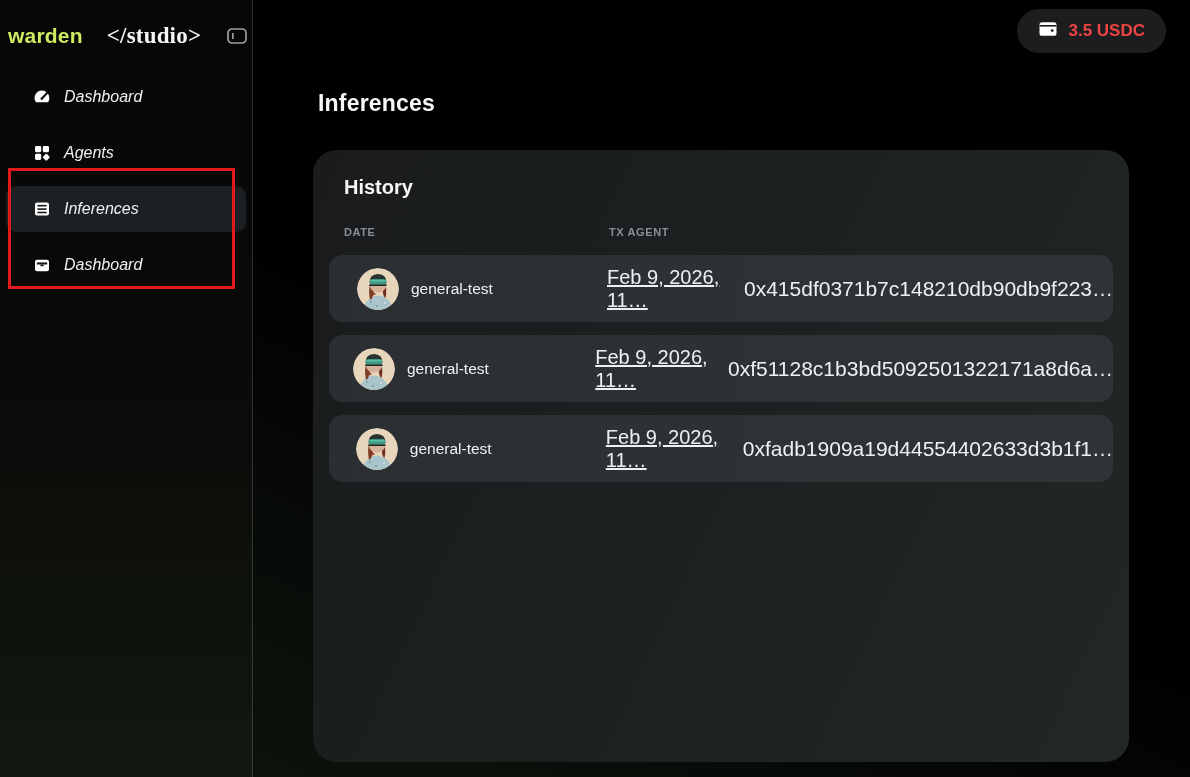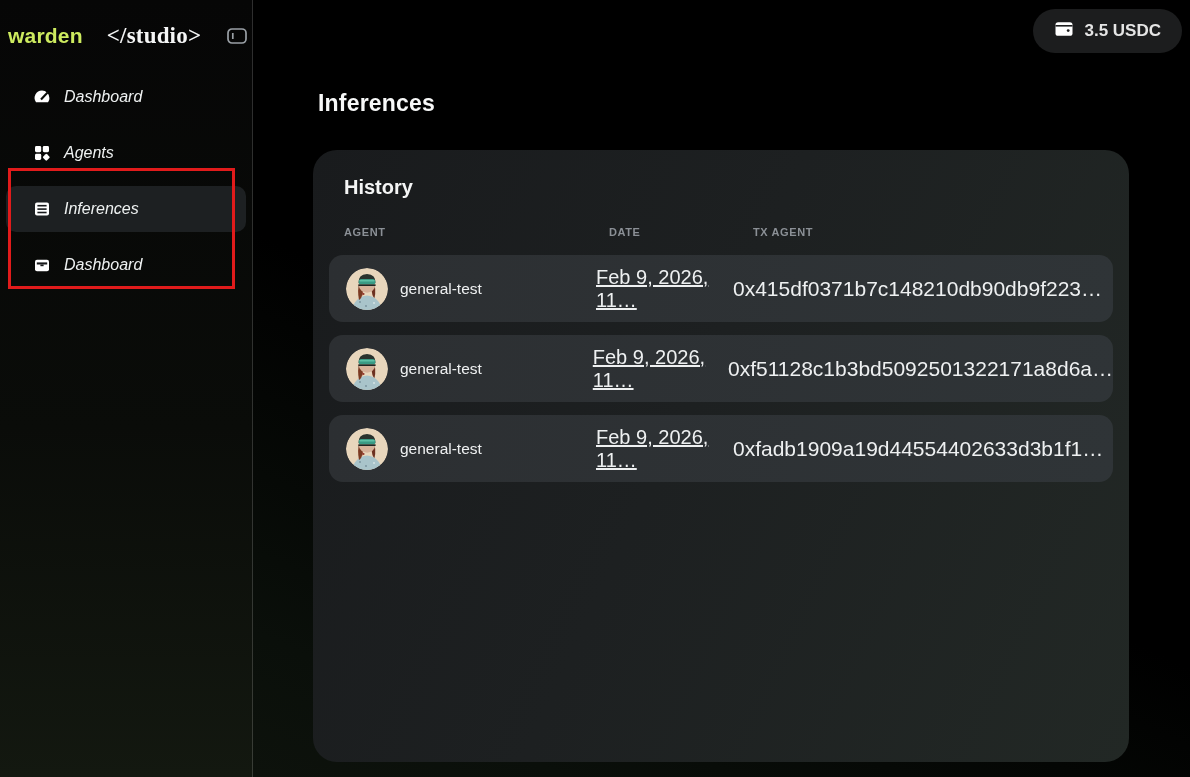--- a/index.html
+++ b/index.html
@@ -21,36 +21,36 @@
     border-radius:10px; color:#eef1f1; font-size:16px; cursor:pointer; }
   .nav-item.active { background:#1d2022; }
   .nav-icon { width:18px; height:18px; flex:0 0 18px; display:flex; }
 
   .annotation-box { position:absolute; left:8px; top:168px; width:227px; height:121px;
     border:3px solid #e11b1b; pointer-events:none; z-index:5; }
 
   
   .main { position:absolute; left:253px; top:0; right:0; bottom:0;
     background:linear-gradient(205deg,#000 0%,#000 55%,#0a0f0a 88%,#0d120c 100%); }
-  .balance-badge { position:absolute; top:9px; right:8px; height:44px; padding:0 21px;
+  .balance-badge { position:absolute; top:9px; right:24px; height:44px; padding:0 21px;
     border-radius:24px; background:#1c1d1e; display:flex; align-items:center; gap:10px;
-    color:#e5e5e5; font-size:17px; font-weight:700; cursor:pointer; }
+    color:#ef4444; font-size:17px; font-weight:700; cursor:pointer; }
   .page-title { position:absolute; left:65px; top:90px; color:#f7f8f8; font-size:23px;
     font-weight:700; letter-spacing:0.2px; }
 
   .card { position:absolute; left:60px; top:150px; width:816px; height:612px;
     border-radius:24px; padding:26px 16px 0 16px;
     background:linear-gradient(115deg,#191b1d 0%,#1d2021 45%,#222825 100%); }
   .card-title { margin-left:15px; color:#f4f5f5; font-size:20px; font-weight:700; height:28px; }
   .table-head { display:grid; grid-template-columns:265px 144px auto; padding-left:15px;
     margin-top:22px; height:14px; color:#8b9096; font-size:11px; font-weight:600;
     letter-spacing:0.6px; }
   .rows { margin-top:15px; display:flex; flex-direction:column; gap:13px; }
   .row { height:67px; border-radius:14px; background:linear-gradient(100deg,#2c2f32,#2f3437);
-    display:flex; align-items:center; padding-left:17px; cursor:pointer; }
+    display:flex; align-items:center; padding-left:24px; cursor:pointer;justify-content:flex-end; }
   .cell-agent { display:flex; align-items:center; gap:12px; width:250px; }
   .avatar { width:42px; height:42px; border-radius:50%; overflow:hidden; flex:0 0 42px; }
   .agent-name { color:#eef0f1; font-size:15.5px; }
   .cell-date { width:137px; color:#eef0f1; font-size:20px;text-decoration:underline; }
   .cell-hash { color:#eef0f1; font-size:21px; }
 </style>
 </head>
 <body>
 
 <svg width="0" height="0" style="position:absolute">
@@ -167,21 +167,20 @@
           </svg>
       </span>
       <span>3.5 USDC</span>
     </div>
 
     <h1 class="page-title">Inferences</h1>
 
     <section class="card">
       <div class="card-title">History</div>
       <div class="table-head">
-        <span>AGENT</span>
         <span>DATE</span>
         <span>TX AGENT</span>
       </div>
       <div class="rows">
   <div class="row">
     <div class="cell-agent">
       <span class="avatar">
         <svg width="42" height="42" viewBox="0 0 42 42">
                   <use href="#i-avatar"></use>
                 </svg>

